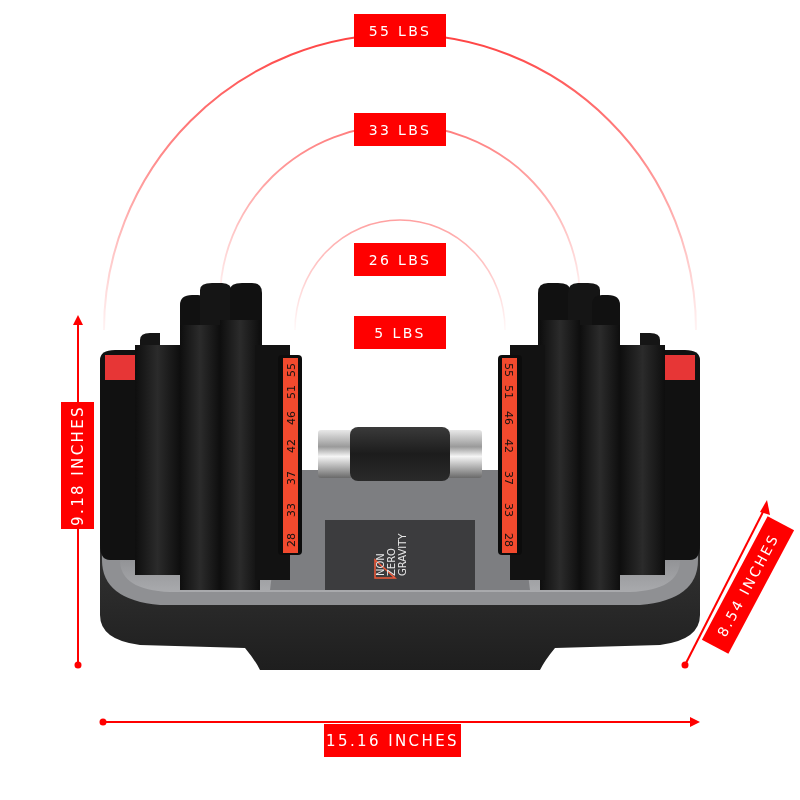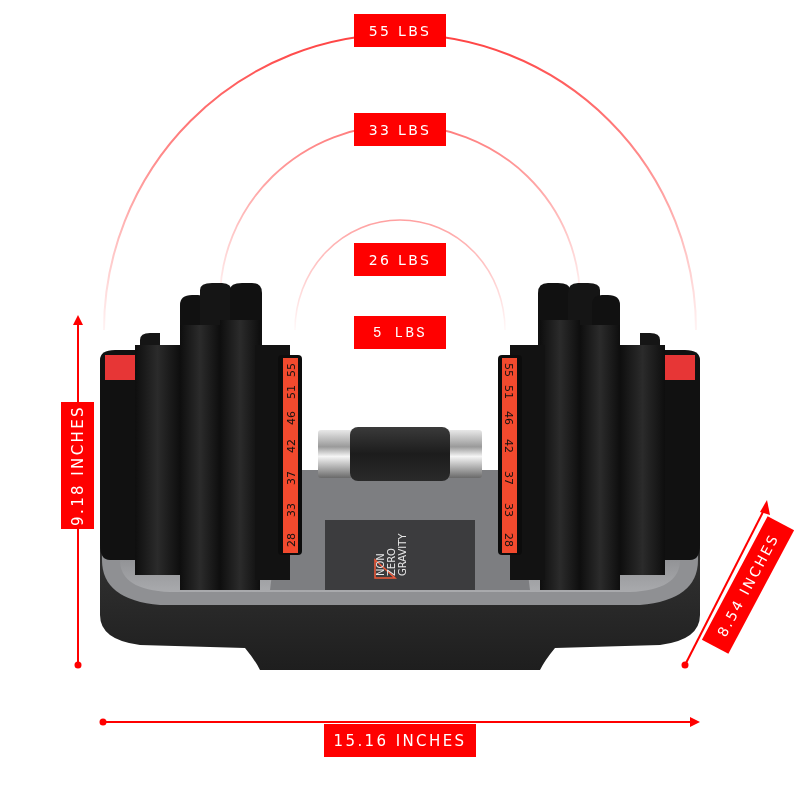--- a/index.html
+++ b/index.html
@@ -5,21 +5,21 @@
     html, body { margin: 0; padding: 0; background: #ffffff; }
     body { width: 800px; height: 800px; position: relative; overflow: hidden; font-family: "DejaVu Sans", sans-serif; }
     .stage { position: absolute; left: 0; top: 0; width: 800px; height: 800px; }
     .tag {
       position: absolute; background: #ff0000; color: #ffffff;
       font-family: "DejaVu Sans", sans-serif; font-size: 14px; letter-spacing: 2.4px;
       display: flex; align-items: center; justify-content: center; box-sizing: border-box;
       white-space: nowrap;
     }
     .wtag { left: 354px; width: 92px; height: 33px; }
-    .dim-tag-h { left: 324px; top: 724px; width: 152px; height: 33px; font-size: 15px; }
+    .dim-tag-h { left: 324px; top: 724px; width: 137px; height: 33px; font-size: 15px; }
     .dim-tag-v { left: 15px; top: 415px; width: 128px; height: 33px; font-size: 15px; transform: rotate(-90deg); transform-origin: center; left: 14px; top: 449px; width: 127px; }
     .dim-tag-d { left: 678px; top: 570px; width: 140px; height: 30px; font-size: 14px; transform: rotate(-62deg); }
     svg { position: absolute; left: 0; top: 0; }
   </style>
 </head>
 <body>
 
 <div class="stage">
 
   <svg width="800" height="800" viewBox="0 0 800 800">
@@ -145,18 +145,18 @@
       <polygon points="375,578 375,560 395,578" fill="none" stroke="#f05a3a" stroke-width="1.5"></polygon>
       <text transform="translate(384,576) rotate(-90)"><tspan>NON</tspan></text>
       <text transform="translate(395,576) rotate(-90)"><tspan>ZERO</tspan></text>
       <text transform="translate(406,576) rotate(-90)"><tspan>GRAVITY</tspan></text>
     </g>
   </svg>
 
   <div class="tag wtag" style="top:14px;">55 LBS</div>
   <div class="tag wtag" style="top:113px;">33 LBS</div>
   <div class="tag wtag" style="top:210px;margin-top:33px;">26 LBS</div>
-  <div class="tag wtag" style="top:316px;font-family:Liberation Mono, monospace;">5 LBS</div>
+  <div class="tag wtag" style="top:316px;">5 LBS</div>
 
   <div class="tag dim-tag-v">9.18 INCHES</div>
   <div class="tag dim-tag-h">15.16 INCHES</div>
   <div class="tag dim-tag-d">8.54 INCHES</div>
 </div>
 
 </body></html>

